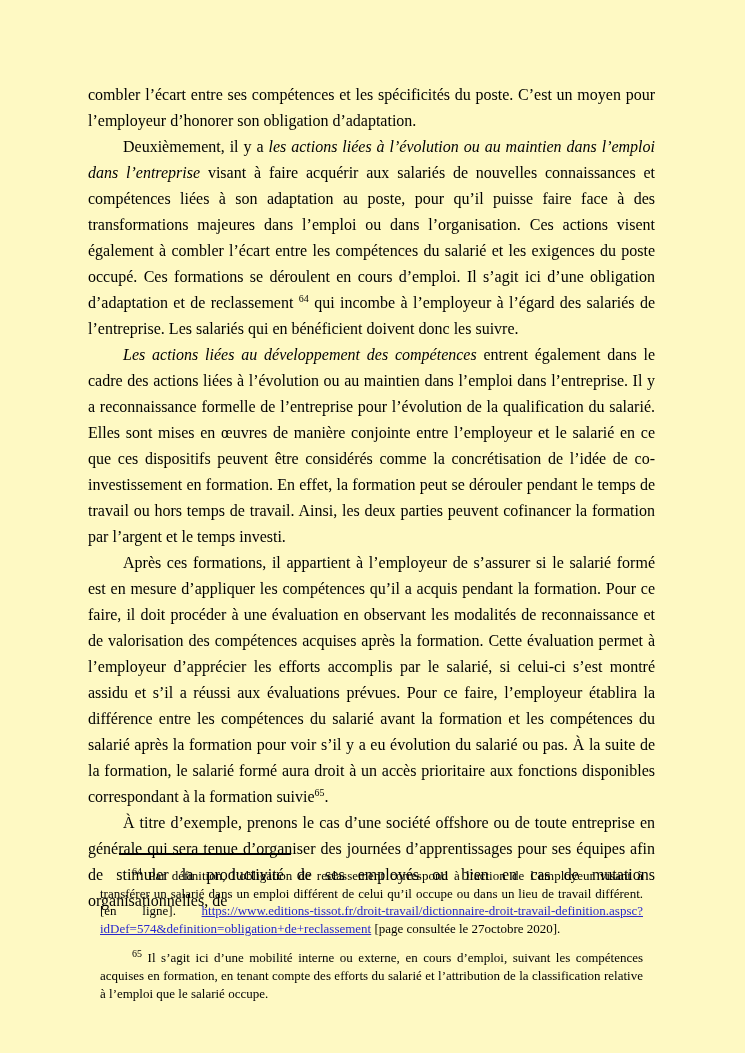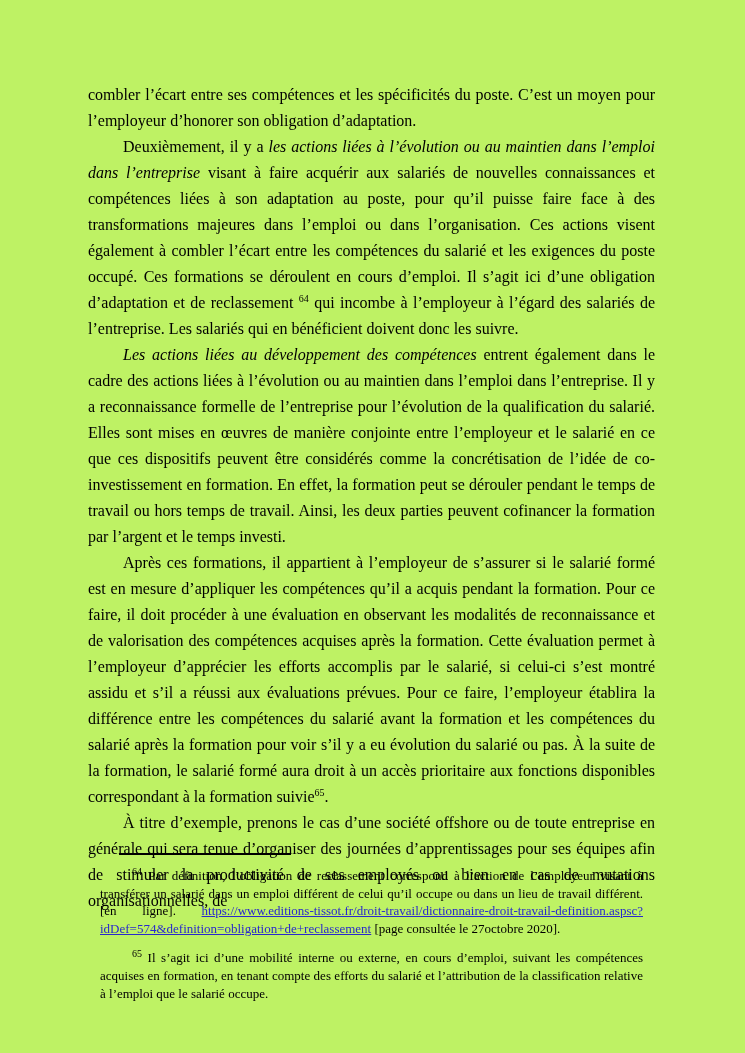--- a/index.html
+++ b/index.html
@@ -4,21 +4,21 @@
 <style>
   html, body {
     margin: 0;
     padding: 0;
     background: #ffffff;
   }
   .page {
     position: relative;
     width: 745px;
     height: 1053px;
-    background: #bef264;
+    background: #fef9c3;
     font-family: "Liberation Serif", "DejaVu Serif", serif;
     color: #000000;
     overflow: hidden;
   }
   .body-text {
     position: absolute;
     left: 88px;
     top: 82px;
     width: 567px;
     font-size: 16px;

